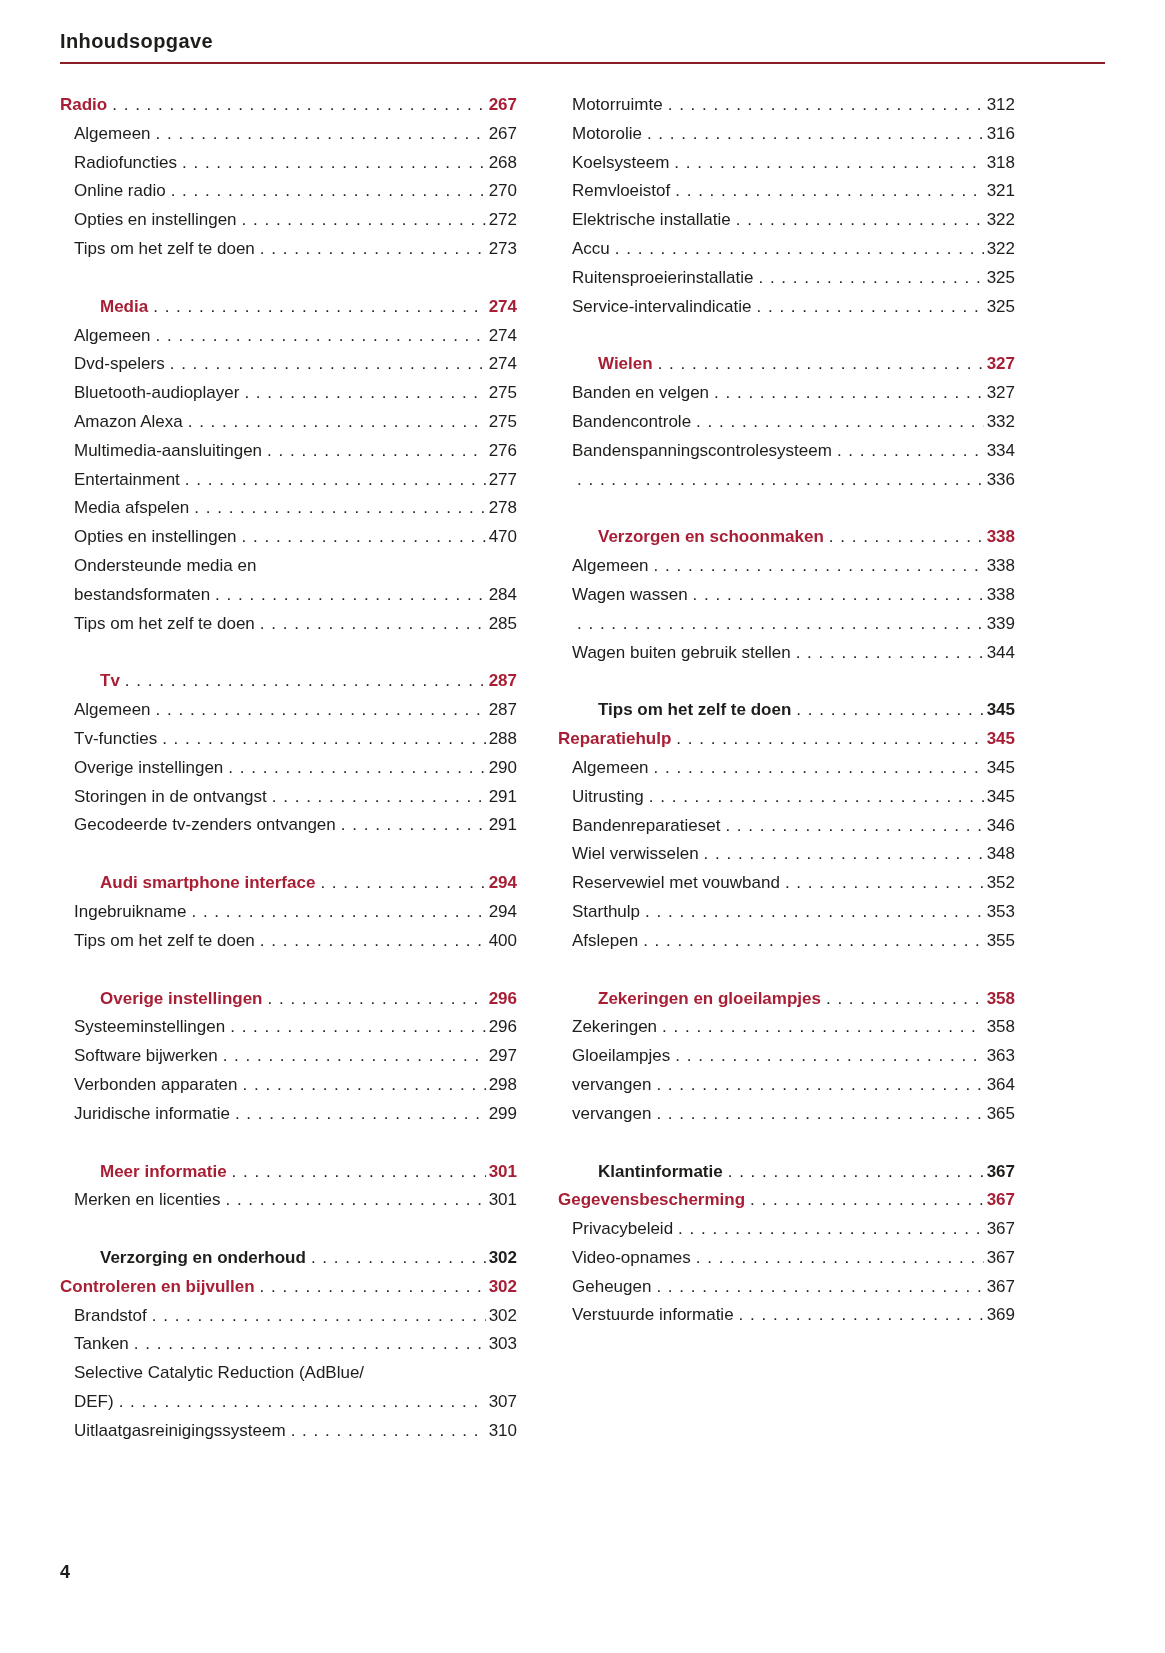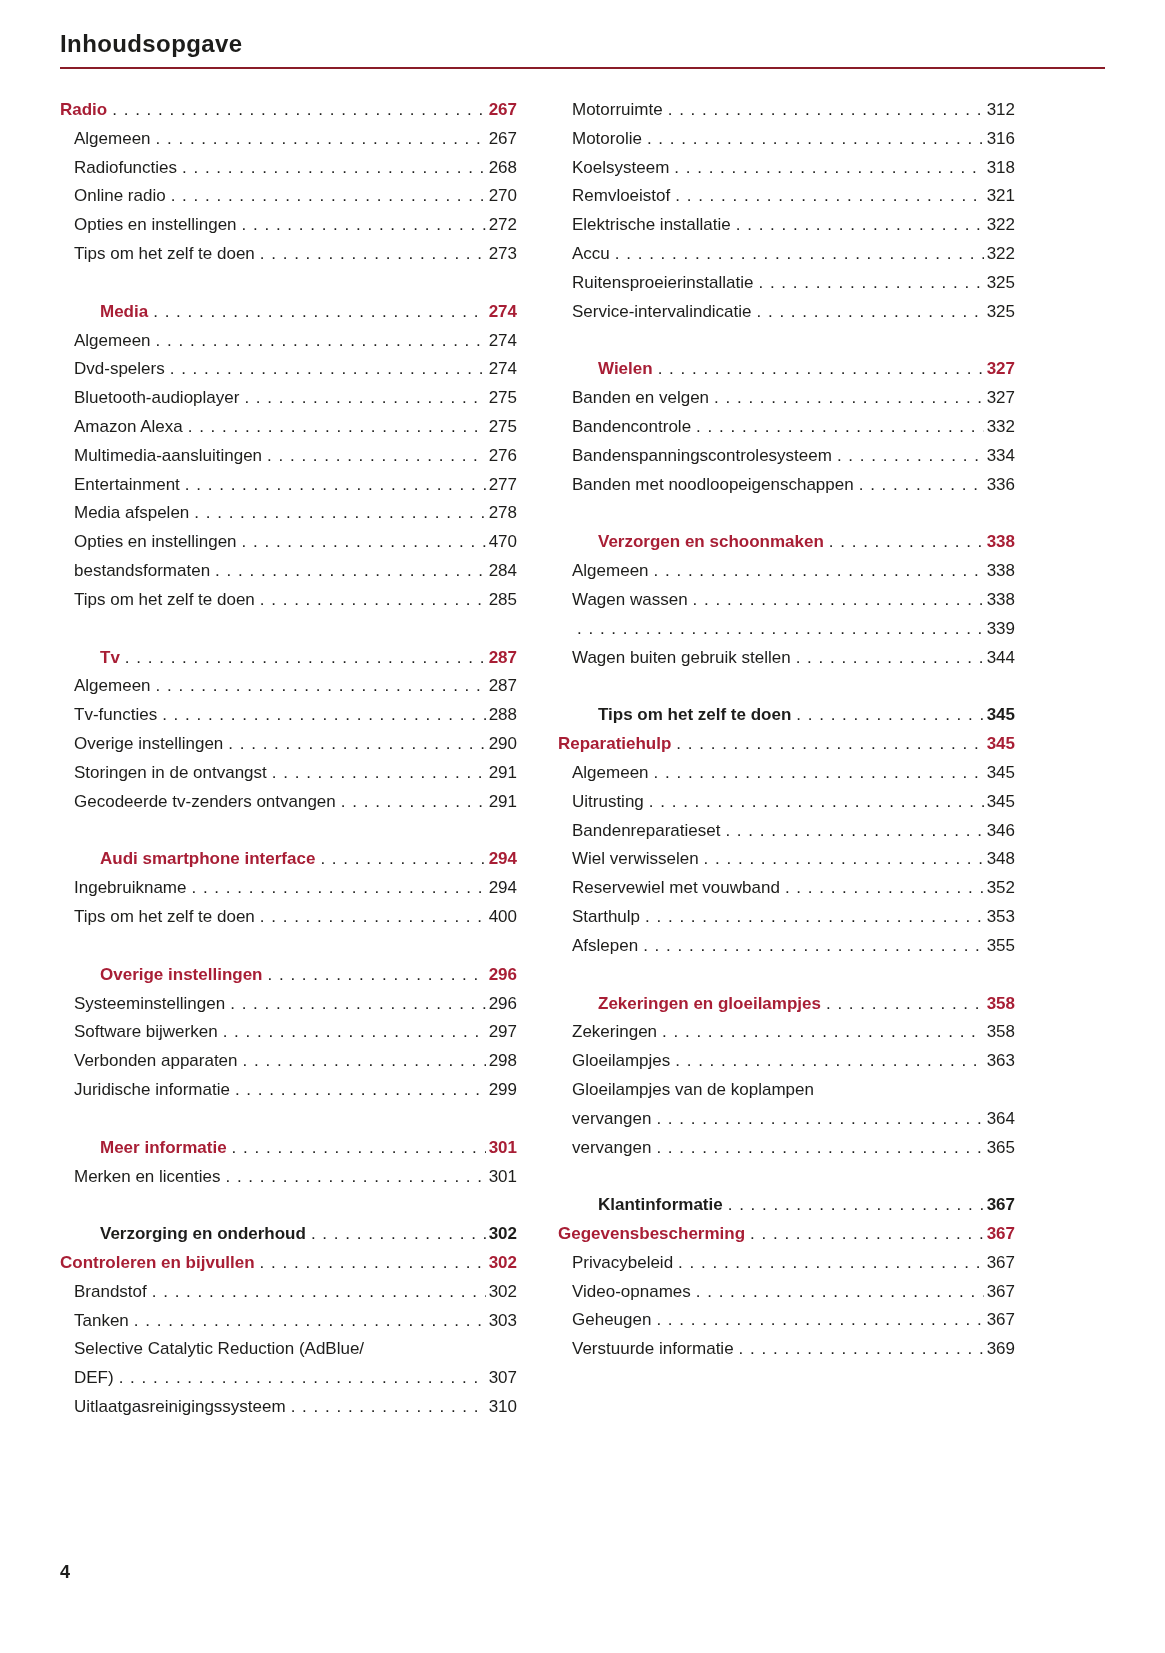--- a/index.html
+++ b/index.html
@@ -7,21 +7,21 @@
   body {
     background: #ffffff;
     font-family: "Liberation Sans", sans-serif;
     color: var(--text, #1d1d1b);
     position: relative;
     overflow: hidden;
   }
   .page { padding: 30px 60px 0 60px; }
 
   .header-title {
-    font-size: 24px;
+    font-size: 20px;
     font-weight: bold;
     letter-spacing: 0.4px;
     color: var(--text, #1d1d1b);
   }
   .header-rule {
     height: 2px;
     background: var(--rule, #8a1c28);
     margin-top: 9px;
   }
 
@@ -138,20 +138,23 @@
           <span class="label">Media afspelen</span>
           <span class="leader">. . . . . . . . . . . . . . . . . . . . . . . . . . . . . . . . . . . . . . . . . . . . . . . . . . . . . . . . . . . . . . . . . . . . . . . . . . . . . . . . . . . . . . . . . . </span>
           <span class="page-num">278</span>
         </div>
         <div class="row entry">
           <span class="label">Opties en instellingen</span>
           <span class="leader">. . . . . . . . . . . . . . . . . . . . . . . . . . . . . . . . . . . . . . . . . . . . . . . . . . . . . . . . . . . . . . . . . . . . . . . . . . . . . . . . . . . . . . . . . . </span>
           <span class="page-num">470</span>
         </div>
         <div class="row entry">
+          <span class="label">Ondersteunde media en</span>
+        </div>
+        <div class="row entry">
           <span class="label">bestandsformaten</span>
           <span class="leader">. . . . . . . . . . . . . . . . . . . . . . . . . . . . . . . . . . . . . . . . . . . . . . . . . . . . . . . . . . . . . . . . . . . . . . . . . . . . . . . . . . . . . . . . . . </span>
           <span class="page-num">284</span>
         </div>
         <div class="row entry">
           <span class="label">Tips om het zelf te doen</span>
           <span class="leader">. . . . . . . . . . . . . . . . . . . . . . . . . . . . . . . . . . . . . . . . . . . . . . . . . . . . . . . . . . . . . . . . . . . . . . . . . . . . . . . . . . . . . . . . . . </span>
           <span class="page-num">285</span>
         </div>
         <div class="row heading red gap-before">
@@ -323,21 +326,20 @@
           <span class="label">Bandencontrole</span>
           <span class="leader">. . . . . . . . . . . . . . . . . . . . . . . . . . . . . . . . . . . . . . . . . . . . . . . . . . . . . . . . . . . . . . . . . . . . . . . . . . . . . . . . . . . . . . . . . . </span>
           <span class="page-num">332</span>
         </div>
         <div class="row entry">
           <span class="label">Bandenspanningscontrolesysteem</span>
           <span class="leader">. . . . . . . . . . . . . . . . . . . . . . . . . . . . . . . . . . . . . . . . . . . . . . . . . . . . . . . . . . . . . . . . . . . . . . . . . . . . . . . . . . . . . . . . . . </span>
           <span class="page-num">334</span>
         </div>
         <div class="row entry">
-          <span class="label">Banden met noodloopeigenschappen</span>
           <span class="leader">. . . . . . . . . . . . . . . . . . . . . . . . . . . . . . . . . . . . . . . . . . . . . . . . . . . . . . . . . . . . . . . . . . . . . . . . . . . . . . . . . . . . . . . . . . </span>
           <span class="page-num">336</span>
         </div>
         <div class="row heading red gap-before">
           <span class="label">Verzorgen en schoonmaken</span>
           <span class="leader">. . . . . . . . . . . . . . . . . . . . . . . . . . . . . . . . . . . . . . . . . . . . . . . . . . . . . . . . . . . . . . . . . . . . . . . . . . . . . . . . . . . . . . . . . . </span>
           <span class="page-num">338</span>
         </div>
         <div class="row entry">
           <span class="label">Algemeen</span>
@@ -410,23 +412,20 @@
         </div>
         <div class="row entry">
           <span class="label">Zekeringen</span>
           <span class="leader">. . . . . . . . . . . . . . . . . . . . . . . . . . . . . . . . . . . . . . . . . . . . . . . . . . . . . . . . . . . . . . . . . . . . . . . . . . . . . . . . . . . . . . . . . . </span>
           <span class="page-num">358</span>
         </div>
         <div class="row entry">
           <span class="label">Gloeilampjes</span>
           <span class="leader">. . . . . . . . . . . . . . . . . . . . . . . . . . . . . . . . . . . . . . . . . . . . . . . . . . . . . . . . . . . . . . . . . . . . . . . . . . . . . . . . . . . . . . . . . . </span>
           <span class="page-num">363</span>
-        </div>
-        <div class="row entry">
-          <span class="label">Gloeilampjes van de koplampen</span>
         </div>
         <div class="row entry">
           <span class="label">vervangen</span>
           <span class="leader">. . . . . . . . . . . . . . . . . . . . . . . . . . . . . . . . . . . . . . . . . . . . . . . . . . . . . . . . . . . . . . . . . . . . . . . . . . . . . . . . . . . . . . . . . . </span>
           <span class="page-num">364</span>
         </div>
         <div class="row entry">
           <span class="label">vervangen</span>
           <span class="leader">. . . . . . . . . . . . . . . . . . . . . . . . . . . . . . . . . . . . . . . . . . . . . . . . . . . . . . . . . . . . . . . . . . . . . . . . . . . . . . . . . . . . . . . . . . </span>
           <span class="page-num">365</span>

